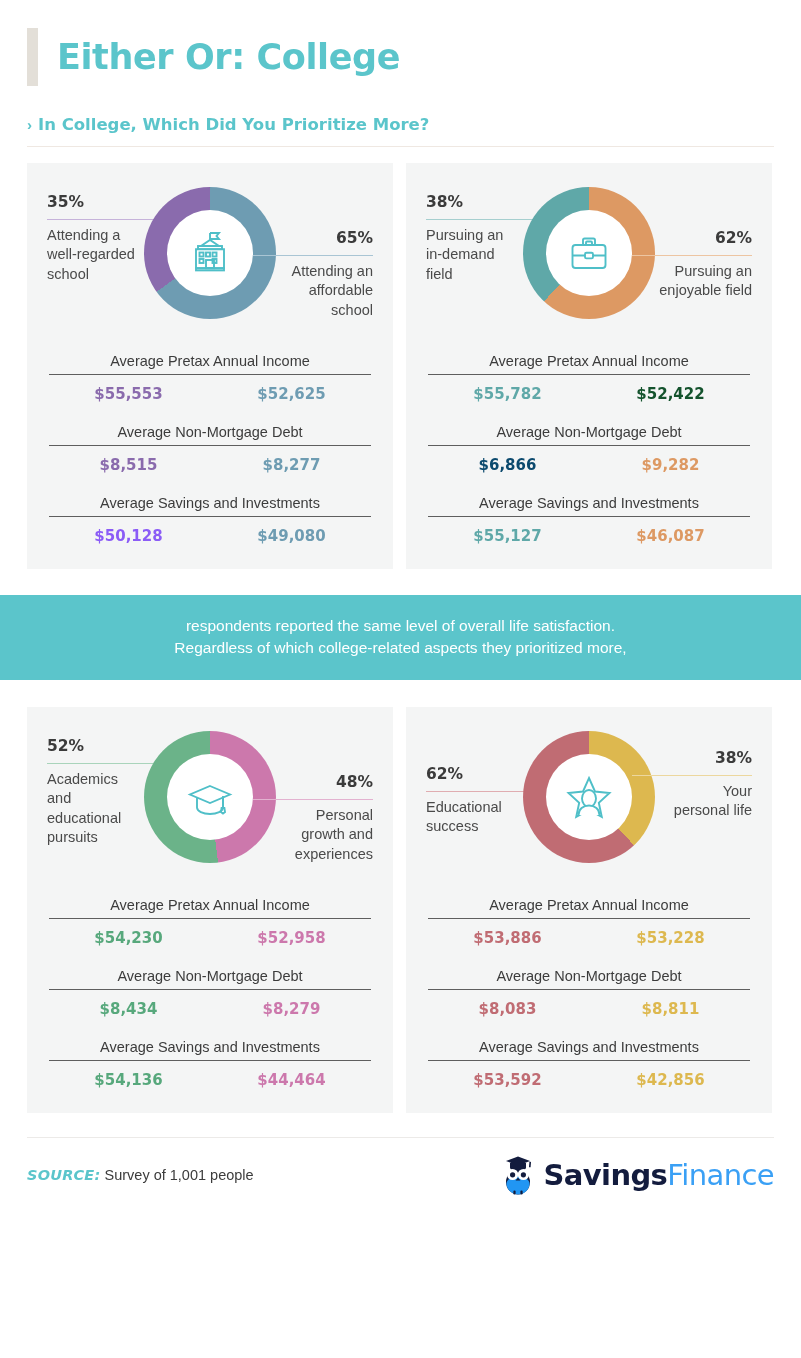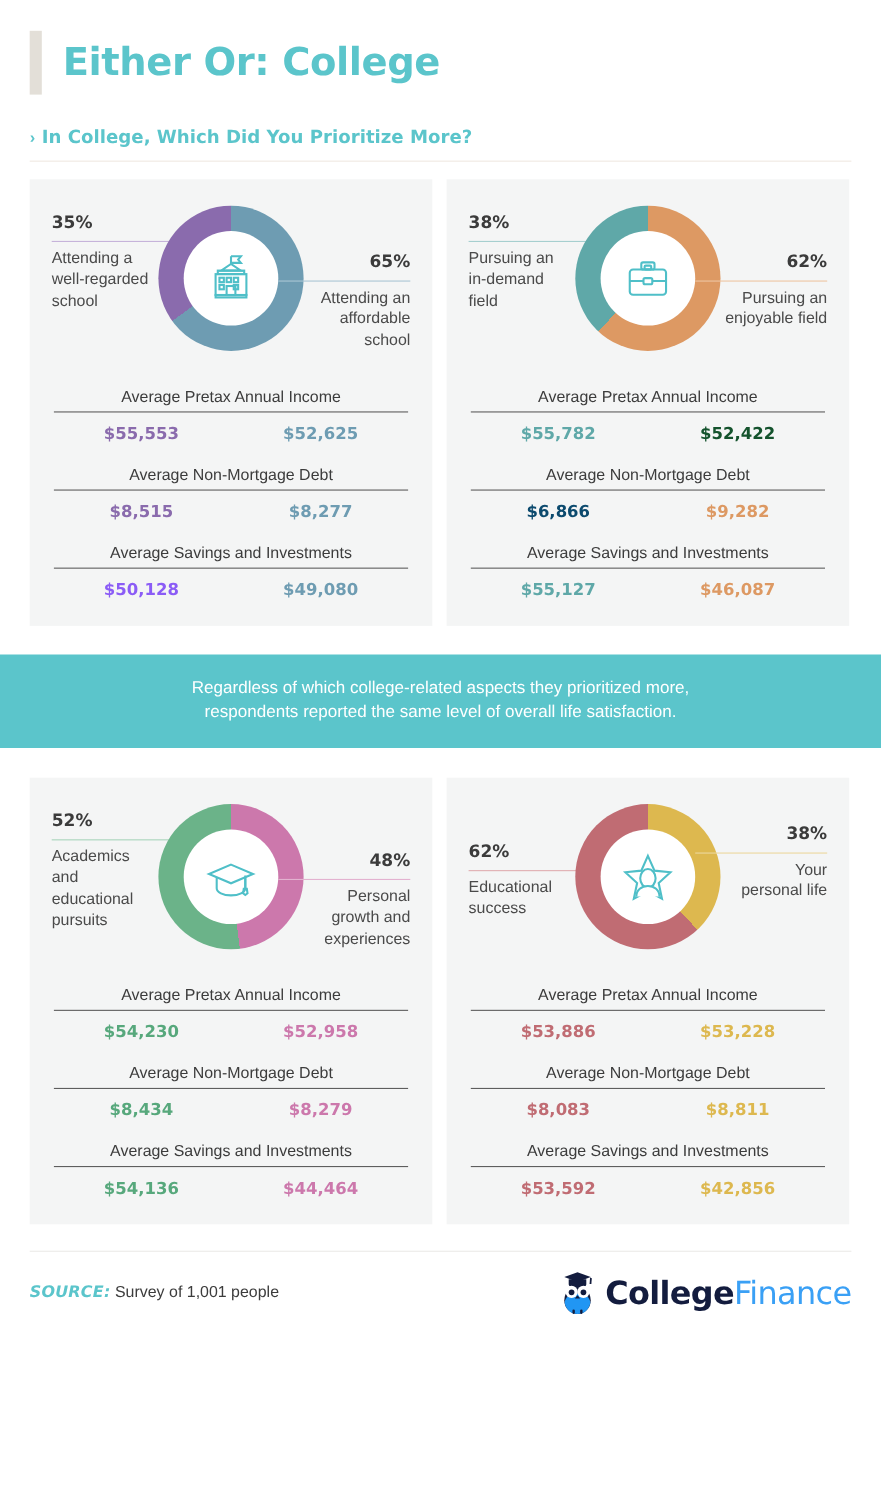--- a/index.html
+++ b/index.html
@@ -303,22 +303,22 @@
         <div class="stat-values">
           <div class="stat-val" style="color:#5fa8a8">$55,127</div>
           <div class="stat-val" style="color:#dd9963">$46,087</div>
         </div>
       </div>
     </div>
   </div>
 </div>
 
 <div class="banner">
+  <div>respondents reported the same level of overall life satisfaction.</div>
   <div>Regardless of which college-related aspects they prioritized more,</div>
-  <div>respondents reported the same level of overall life satisfaction.</div>
 </div>
 
 <div class="grid" style="margin-top:27px;">
 
   <div class="panel">
     <div class="donut-row">
       <div class="side left">
         <div class="pct">52%</div>
         <div class="rule" style="background:#a9d4bb"></div>
         <div class="side-label">Academics<br>and<br>educational<br>pursuits</div>
@@ -428,15 +428,15 @@
       <ellipse cx="18" cy="27" rx="12" ry="12.5" fill="#131c3e"></ellipse>
       <path d="M18 21 c6 0 11.4 3.4 11.6 8 C29 35 24 39.5 18 39.5 S7 35 6.4 29 C6.6 24.4 12 21 18 21 Z" fill="#2196f3"></path>
       <circle cx="12.6" cy="19.5" r="5.6" fill="#ffffff"></circle>
       <circle cx="23.4" cy="19.5" r="5.6" fill="#ffffff"></circle>
       <circle cx="12.6" cy="19.8" r="2.6" fill="#131c3e"></circle>
       <circle cx="23.4" cy="19.8" r="2.6" fill="#131c3e"></circle>
       <path d="M18 22.5 l-2.4 3 h4.8 z" fill="#131c3e"></path>
       <rect x="13.4" y="35.5" width="2.2" height="4" rx="1" fill="#131c3e"></rect>
       <rect x="20.4" y="35.5" width="2.2" height="4" rx="1" fill="#131c3e"></rect>
     </svg>
-    <span class="logo-text"><span class="logo-college">College</span><span class="logo-finance">Finance</span></span>
+    <span class="logo-text"><span class="logo-college">Savings</span><span class="logo-finance">Finance</span></span>
   </div>
 </div>
 
 </body></html>

